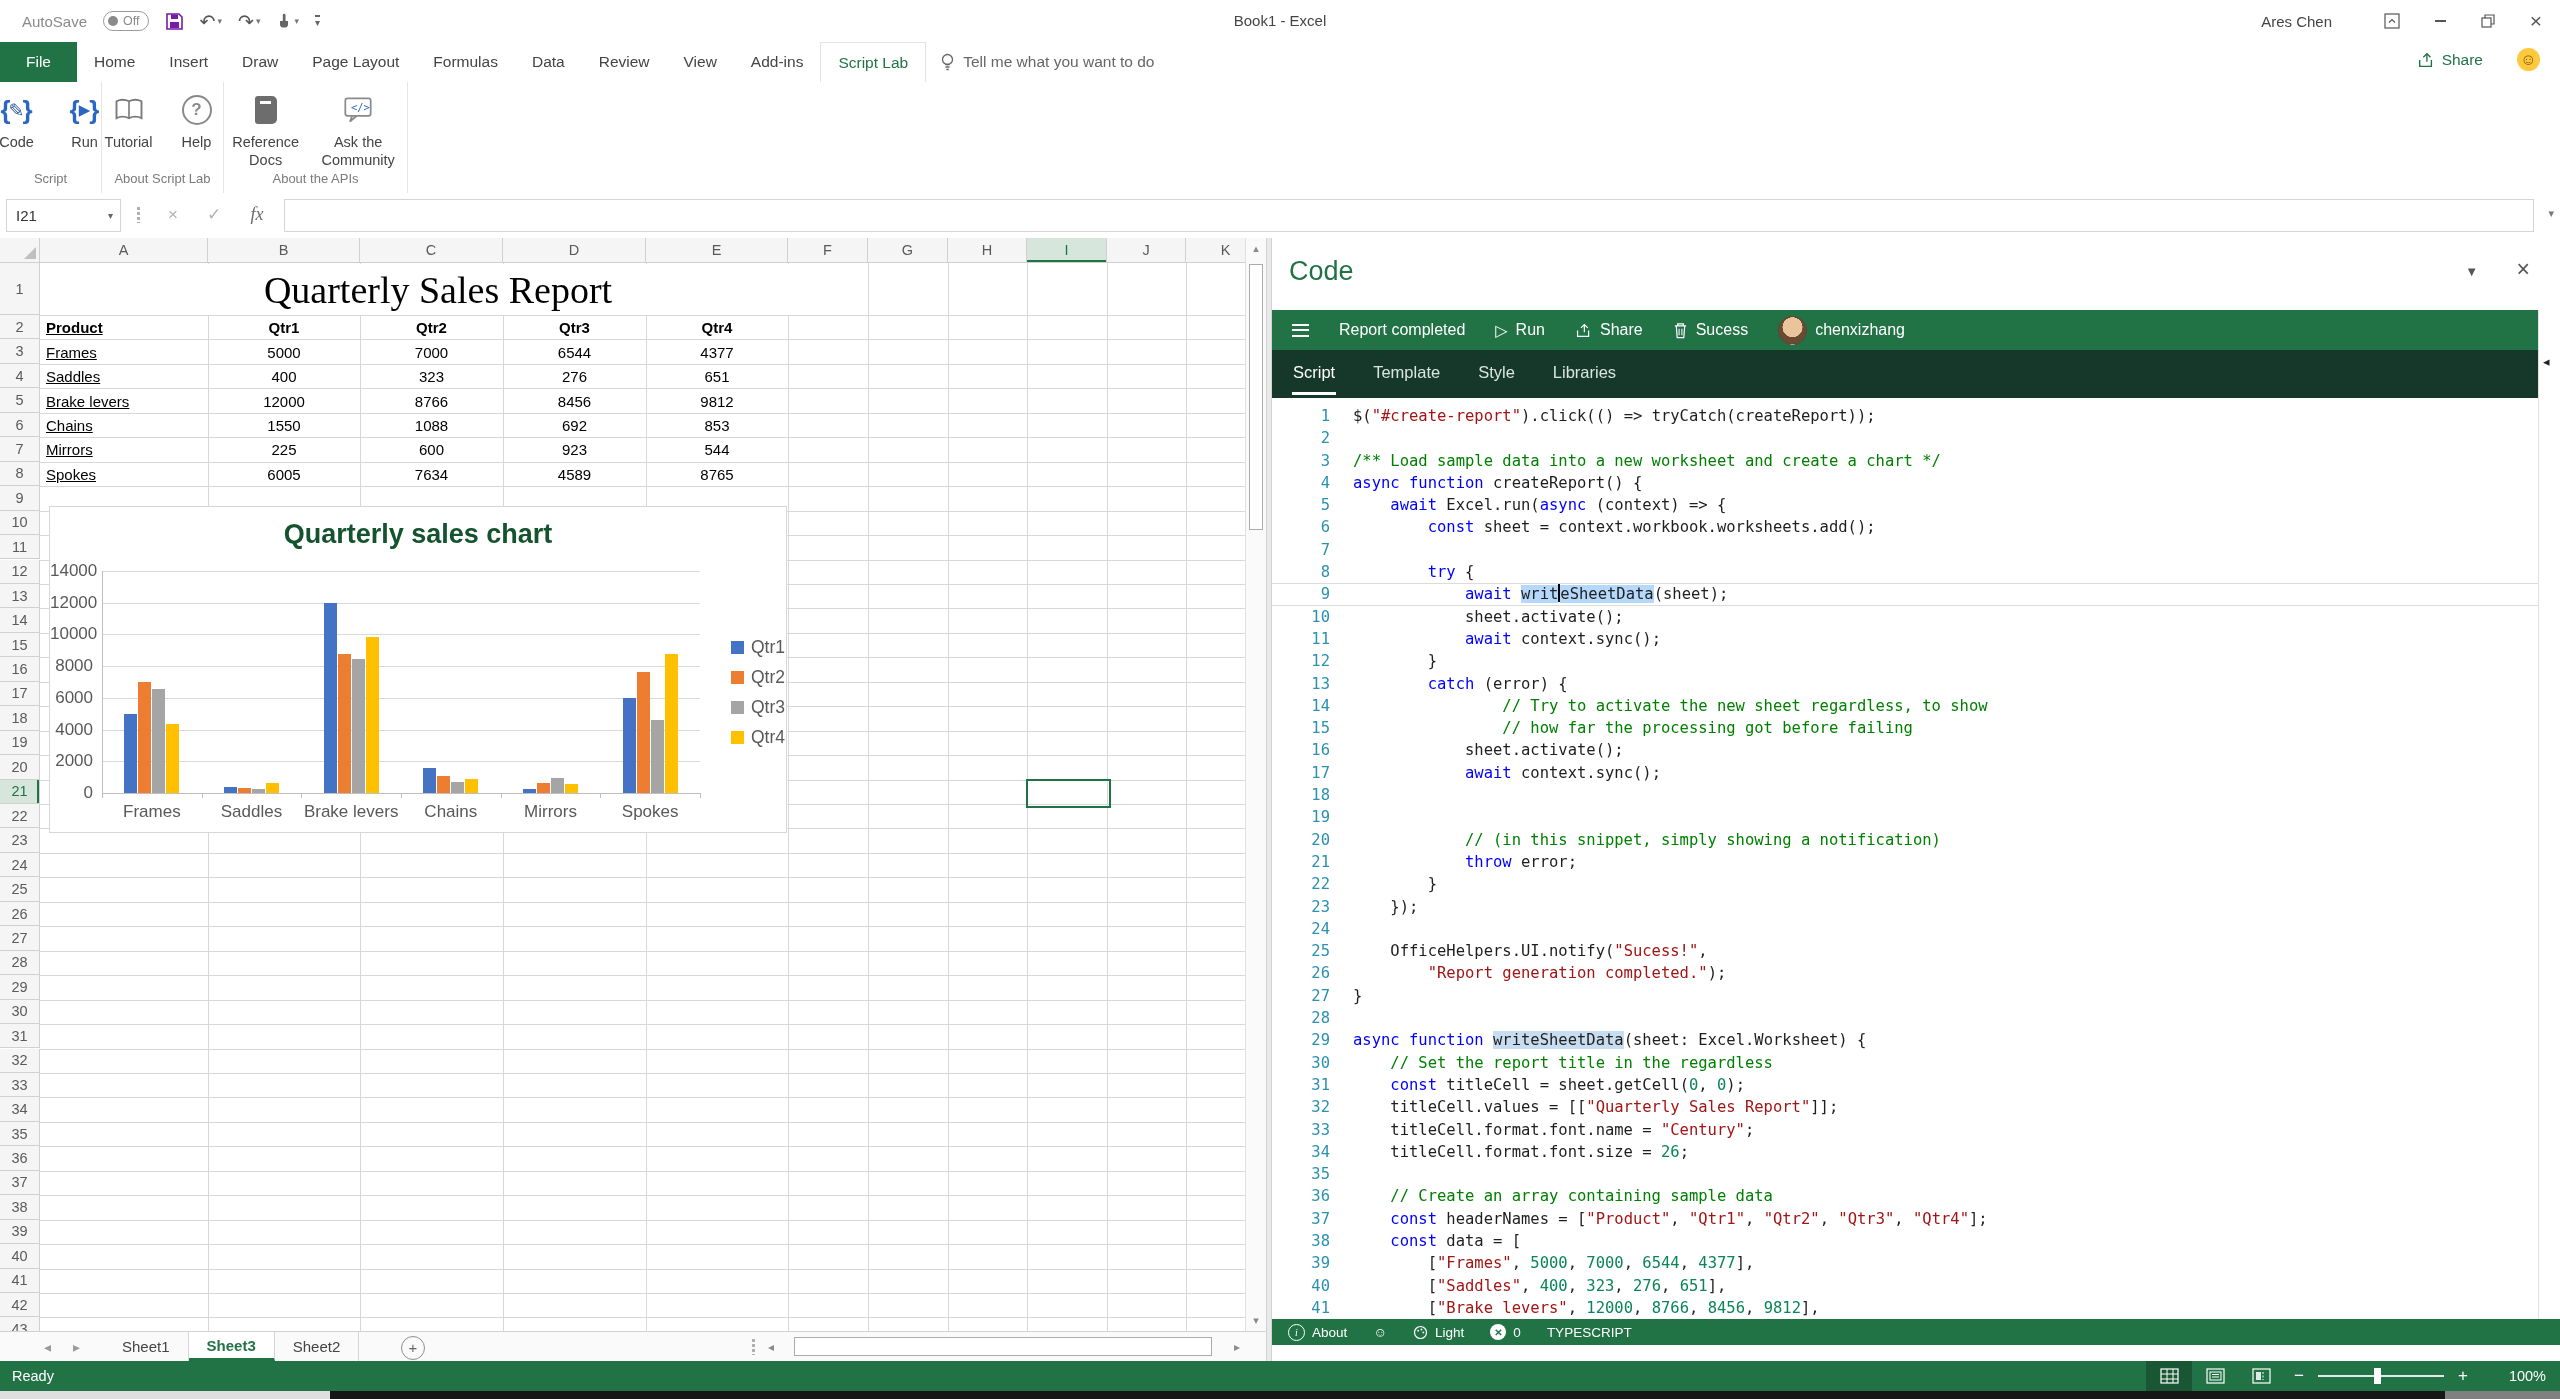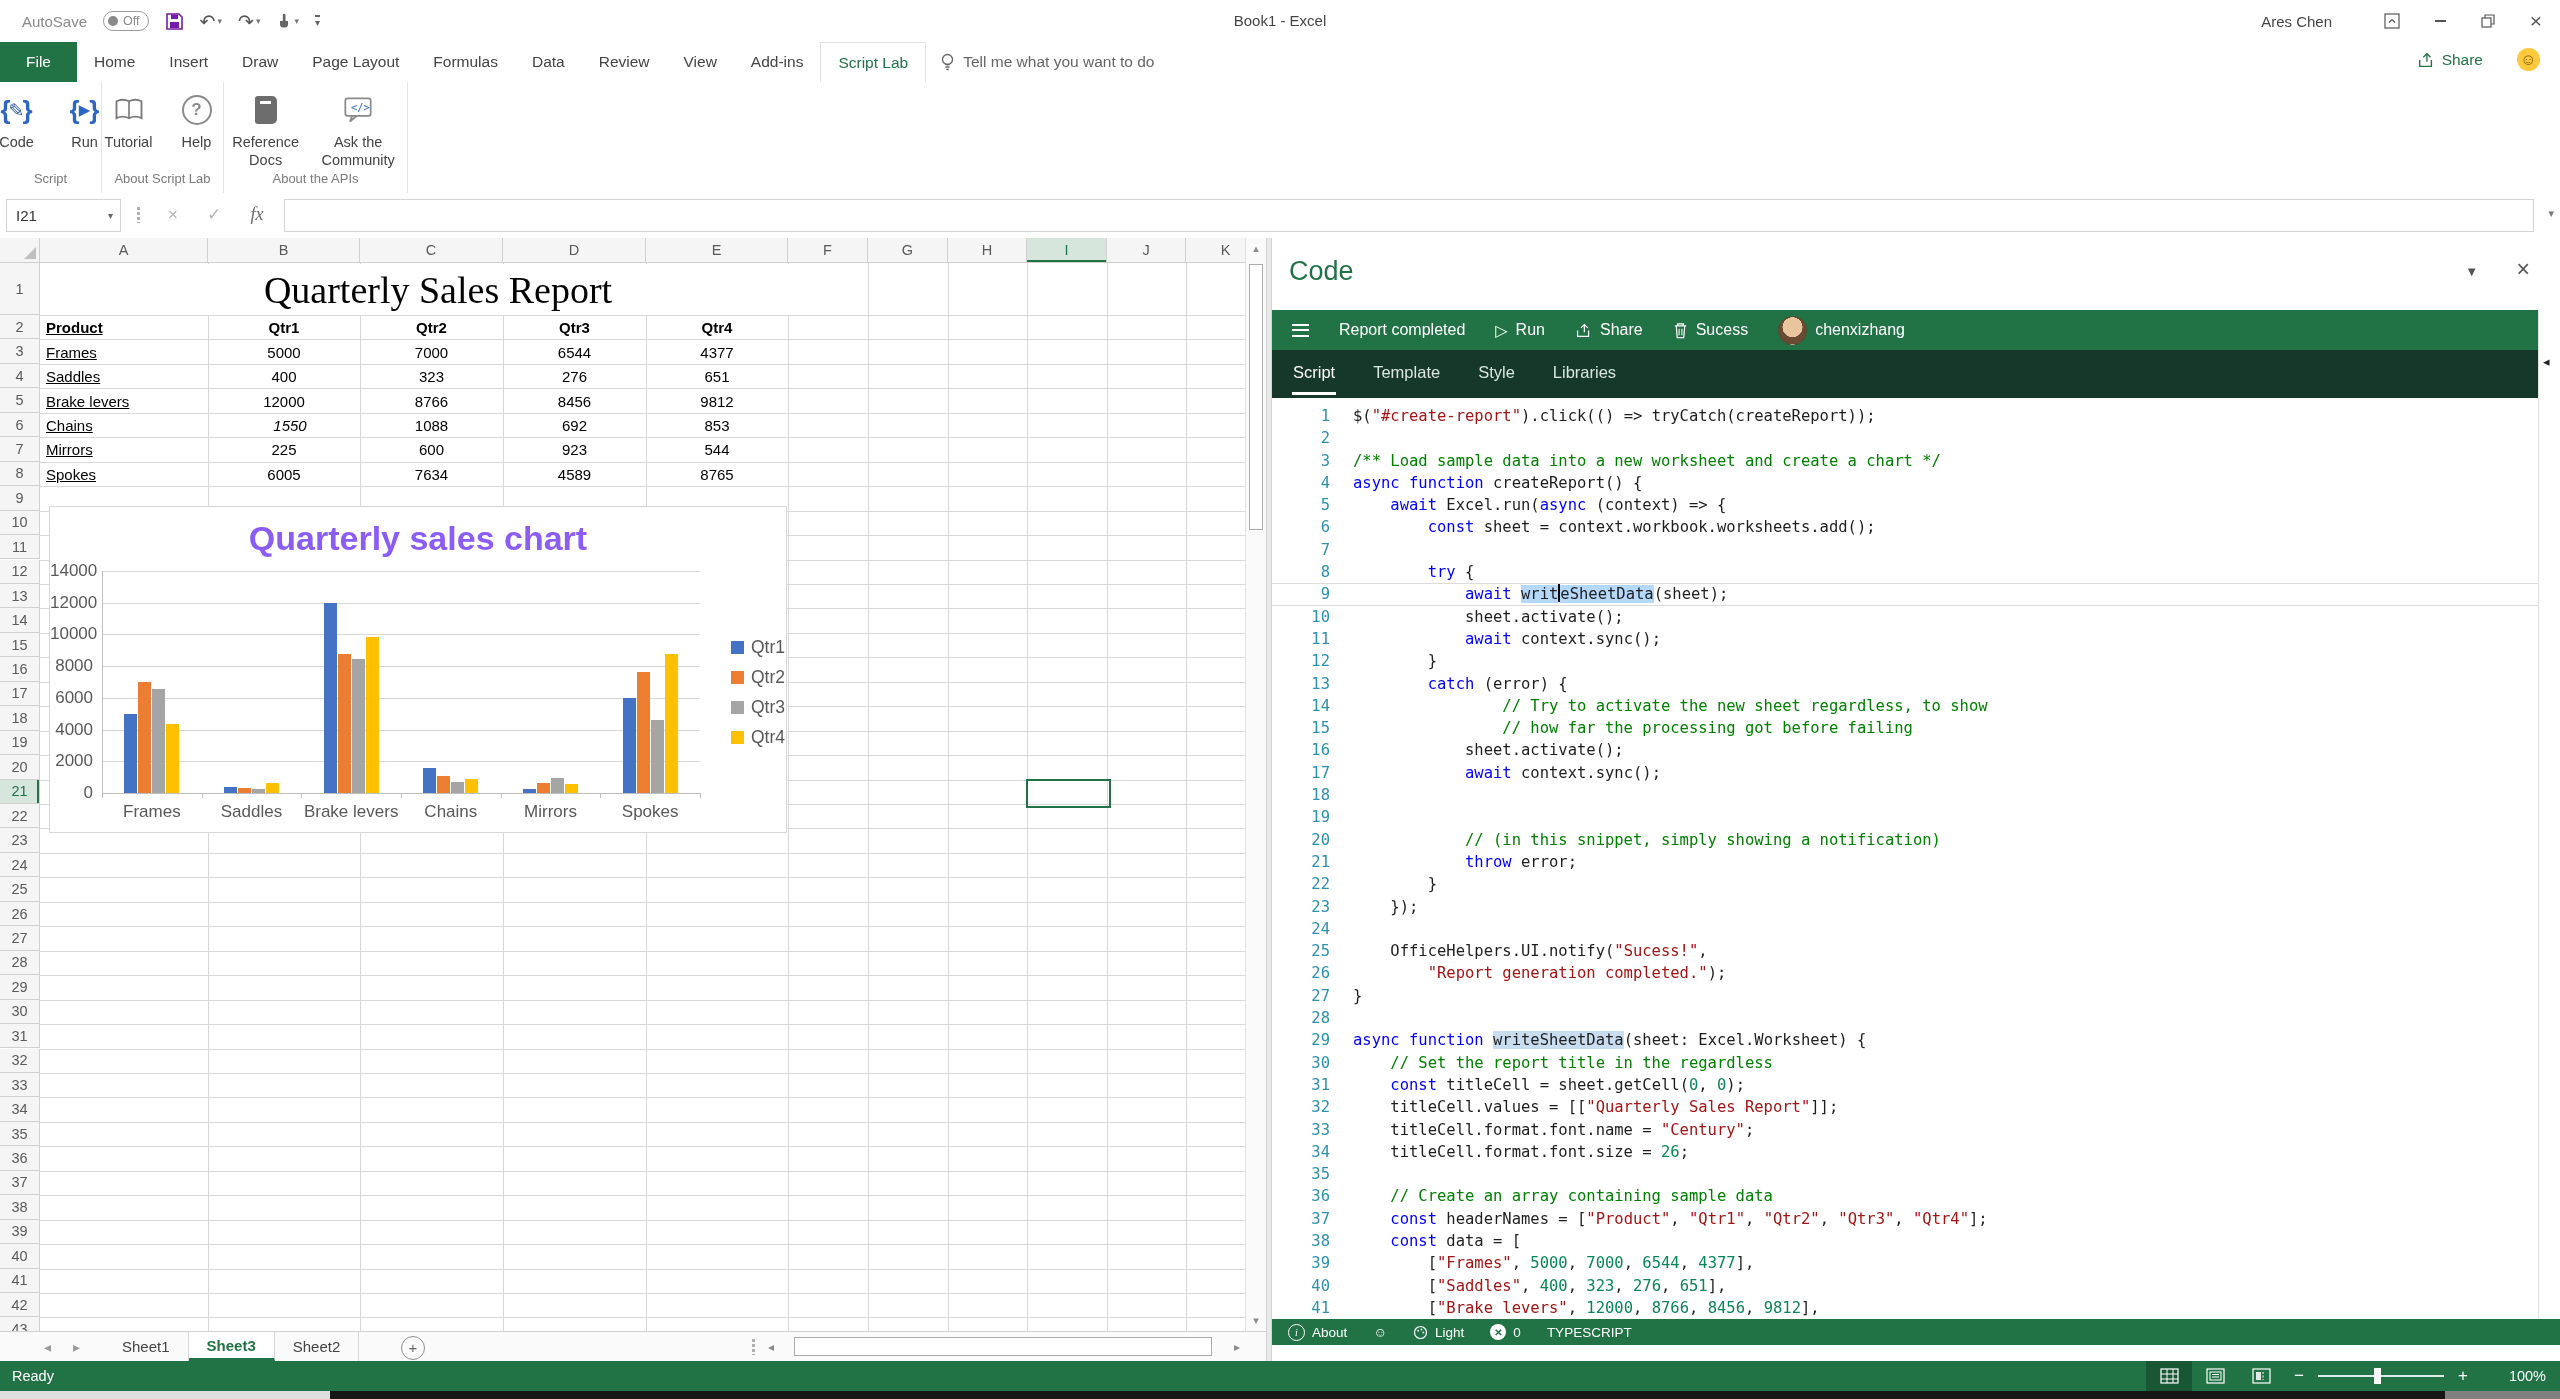--- a/index.html
+++ b/index.html
@@ -68,21 +68,21 @@
   .gl-v,.gl-h{position:absolute;background:#d8d8d8;}
   .gcell{position:absolute;display:flex;align-items:center;box-sizing:border-box;color:#000;font-size:15px;white-space:nowrap;overflow:hidden;}
   .gcell.center{justify-content:center;}
   .gcell.left{padding-left:5px;text-decoration:underline;}
   .gcell.bold{font-weight:bold;}
   #sheet-title{position:absolute;background:#fff;display:flex;align-items:center;justify-content:center;
         font-family:"Liberation Serif","DejaVu Serif",serif;font-size:38px;color:#000;}
   #selection{position:absolute;border:2px solid #217346;background:transparent;}
   
   #chart{position:absolute;left:49px;top:268px;width:738px;height:327px;background:#fff;border:1px solid #d7d7d7;box-sizing:border-box;}
-  #chart-title{position:absolute;left:0;top:12px;width:100%;text-align:center;font-size:34px;font-weight:bold;color:#8b5cf6;
+  #chart-title{position:absolute;left:0;top:12px;width:100%;text-align:center;font-size:27px;font-weight:bold;color:#14532d;
         font-family:"Liberation Sans",sans-serif;}
   .cgl{position:absolute;background:#d9d9d9;height:1px;}
   .cgl.base{background:#bfbfbf;}
   .ytick{position:absolute;text-align:right;color:#595959;font-size:17px;}
   .xtick{position:absolute;text-align:center;color:#595959;font-size:17px;}
   .bar{position:absolute;}
   .ctick{position:absolute;width:1px;background:#bfbfbf;}
   .leg-item{position:absolute;display:flex;align-items:center;gap:7px;color:#595959;font-size:17.5px;}
   .leg-sw{width:13px;height:13px;}
   
@@ -442,21 +442,21 @@
       <div class="gcell center" style="left: 209px; top: 126.9px; width: 150px; height: 23.45px; position: absolute;">400</div>
       <div class="gcell center" style="left: 361px; top: 126.9px; width: 141px; height: 23.45px; position: absolute;">323</div>
       <div class="gcell center" style="left: 504px; top: 126.9px; width: 141px; height: 23.45px; position: absolute;">276</div>
       <div class="gcell center" style="left: 647px; top: 126.9px; width: 140px; height: 23.45px; position: absolute;">651</div>
       <div class="gcell left" style="left: 41px; top: 151.35px; width: 166px; height: 23.45px; position: absolute;">Brake levers</div>
       <div class="gcell center" style="left: 209px; top: 151.35px; width: 150px; height: 23.45px; position: absolute;">12000</div>
       <div class="gcell center" style="left: 361px; top: 151.35px; width: 141px; height: 23.45px; position: absolute;">8766</div>
       <div class="gcell center" style="left: 504px; top: 151.35px; width: 141px; height: 23.45px; position: absolute;">8456</div>
       <div class="gcell center" style="left: 647px; top: 151.35px; width: 140px; height: 23.45px; position: absolute;">9812</div>
       <div class="gcell left" style="left: 41px; top: 175.8px; width: 166px; height: 23.45px; position: absolute;">Chains</div>
-      <div class="gcell center" style="left: 215px; top: 175.8px; width: 150px; height: 23.45px; position: absolute; font-style: italic;">1550</div>
+      <div class="gcell center" style="left: 209px; top: 175.8px; width: 150px; height: 23.45px; position: absolute;">1550</div>
       <div class="gcell center" style="left: 361px; top: 175.8px; width: 141px; height: 23.45px; position: absolute;">1088</div>
       <div class="gcell center" style="left: 504px; top: 175.8px; width: 141px; height: 23.45px; position: absolute;">692</div>
       <div class="gcell center" style="left: 647px; top: 175.8px; width: 140px; height: 23.45px; position: absolute;">853</div>
       <div class="gcell left" style="left: 41px; top: 200.25px; width: 166px; height: 23.45px; position: absolute;">Mirrors</div>
       <div class="gcell center" style="left: 209px; top: 200.25px; width: 150px; height: 23.45px; position: absolute;">225</div>
       <div class="gcell center" style="left: 361px; top: 200.25px; width: 141px; height: 23.45px; position: absolute;">600</div>
       <div class="gcell center" style="left: 504px; top: 200.25px; width: 141px; height: 23.45px; position: absolute;">923</div>
       <div class="gcell center" style="left: 647px; top: 200.25px; width: 140px; height: 23.45px; position: absolute;">544</div>
       <div class="gcell left" style="left: 41px; top: 224.7px; width: 166px; height: 23.45px; position: absolute;">Spokes</div>
       <div class="gcell center" style="left: 209px; top: 224.7px; width: 150px; height: 23.45px; position: absolute;">6005</div>

